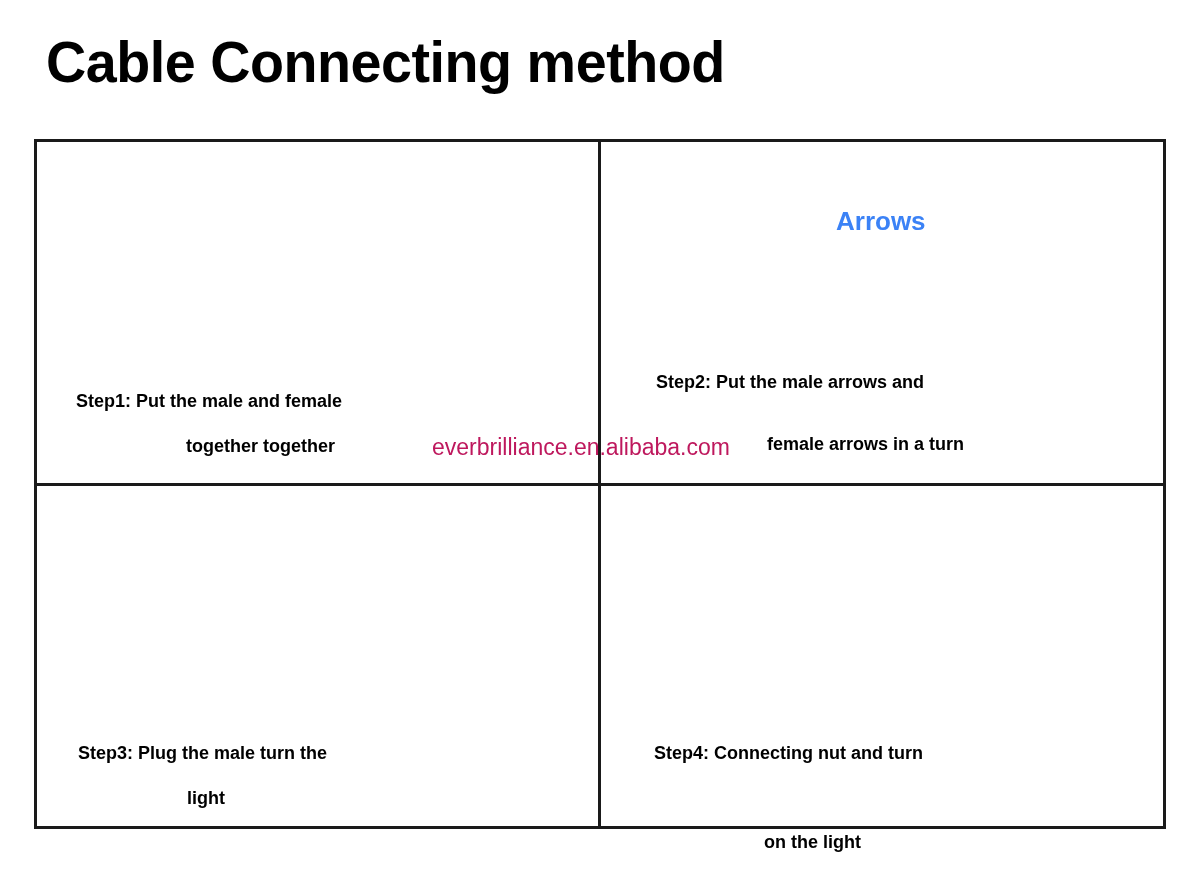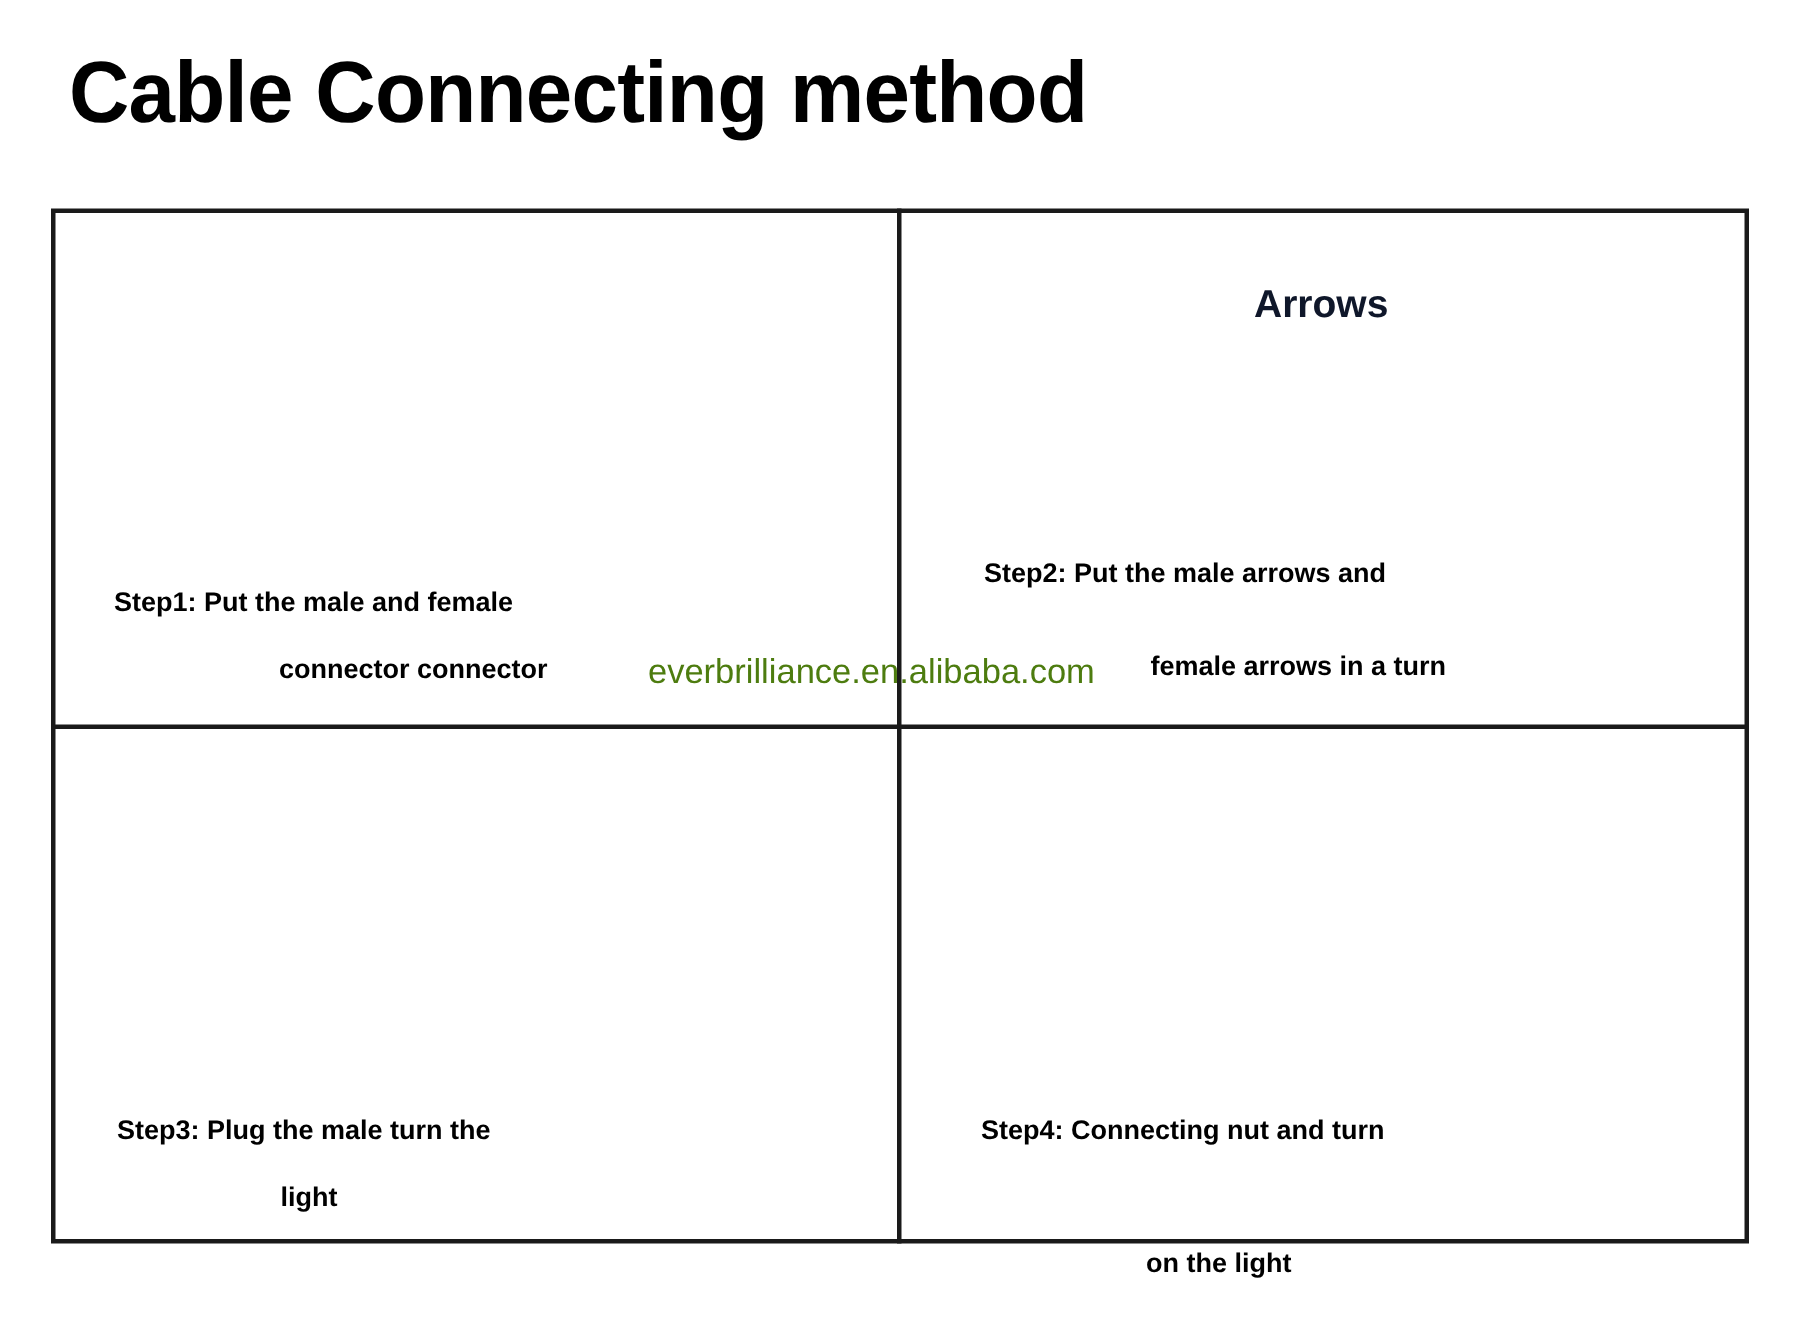--- a/index.html
+++ b/index.html
@@ -2,22 +2,22 @@
 <html><head>
 <meta charset="utf-8">
 <style>
   html, body { margin:0; padding:0; background:#fff; }
   body { width:1200px; height:892px; position:relative; overflow:hidden; font-family:"Liberation Sans", sans-serif; color:#000; }
   .title { position:absolute; left:46px; top:28px; font-size:58px; font-weight:bold; letter-spacing:-0.5px; transform:scaleX(0.96); transform-origin:left; white-space:nowrap; }
   .grid { position:absolute; left:34px; top:139px; width:1132px; height:690px; border:3px solid #1a1a1a; box-sizing:border-box; }
   .vline { position:absolute; left:598px; top:139px; width:3px; height:690px; background:#1a1a1a; }
   .hline { position:absolute; left:34px; top:483px; width:1132px; height:3px; background:#1a1a1a; }
   .cap { position:absolute; font-size:18px; font-weight:bold; white-space:nowrap; line-height:45px;text-align:right; }
-  .wm { position:absolute; left:432px; top:434px; font-size:23px; color:#4d7c0f; white-space:nowrap; }
-  .arrows-label { position:absolute; left:836px; top:187px; font-size:26px; font-weight:bold; color:#0f172a; }
+  .wm { position:absolute; left:432px; top:434px; font-size:23px; color:#be185d; white-space:nowrap; }
+  .arrows-label { position:absolute; left:836px; top:206px; font-size:26px; font-weight:bold; color:#3b82f6; }
   svg { position:absolute; overflow:visible; }
 </style>
 </head>
 <body>
 
 <div class="title">Cable Connecting method</div>
 
 <div class="grid"></div>
 <div class="vline"></div>
 <div class="hline"></div>
@@ -36,21 +36,21 @@
 
     <path d="M420 320 Q470 330 518 345" stroke="#111" stroke-width="30" fill="none"></path>
     <ellipse cx="370" cy="265" rx="45" ry="50" fill="#141414"></ellipse>
     <ellipse cx="375" cy="260" rx="32" ry="35" fill="#2a2a2a"></ellipse>
     <circle cx="372" cy="248" r="6" fill="#a06a3a"></circle>
       <circle cx="392" cy="258" r="6" fill="#a06a3a"></circle>
     <circle cx="360" cy="262" r="6" fill="#a06a3a"></circle>
       <circle cx="375" cy="275" r="6" fill="#a06a3a"></circle>
   </svg>
   <div class="cap" style="left:76px;top:379px">Step1: Put the male and female</div>
-  <div class="cap" style="left:186px;top:424px">connector connector</div>
+  <div class="cap" style="left:186px;top:424px">together together</div>
 </div>
 
 <div>
   <div class="arrows-label">Arrows</div>
   <svg width="0" height="0" style="left:0;top:0">
     <line x1="888" y1="230" x2="825" y2="283" stroke="#d7141a" stroke-width="1"></line>
     <line x1="906" y1="230" x2="955" y2="283" stroke="#d7141a" stroke-width="1"></line>
     <rect x="662" y="296" width="60" height="24" fill="#111"></rect>
     <rect x="716" y="292" width="10" height="34" rx="4" fill="#111"></rect>
     <rect x="730" y="295" width="100" height="30" rx="6" fill="#1b1b1b"></rect>

